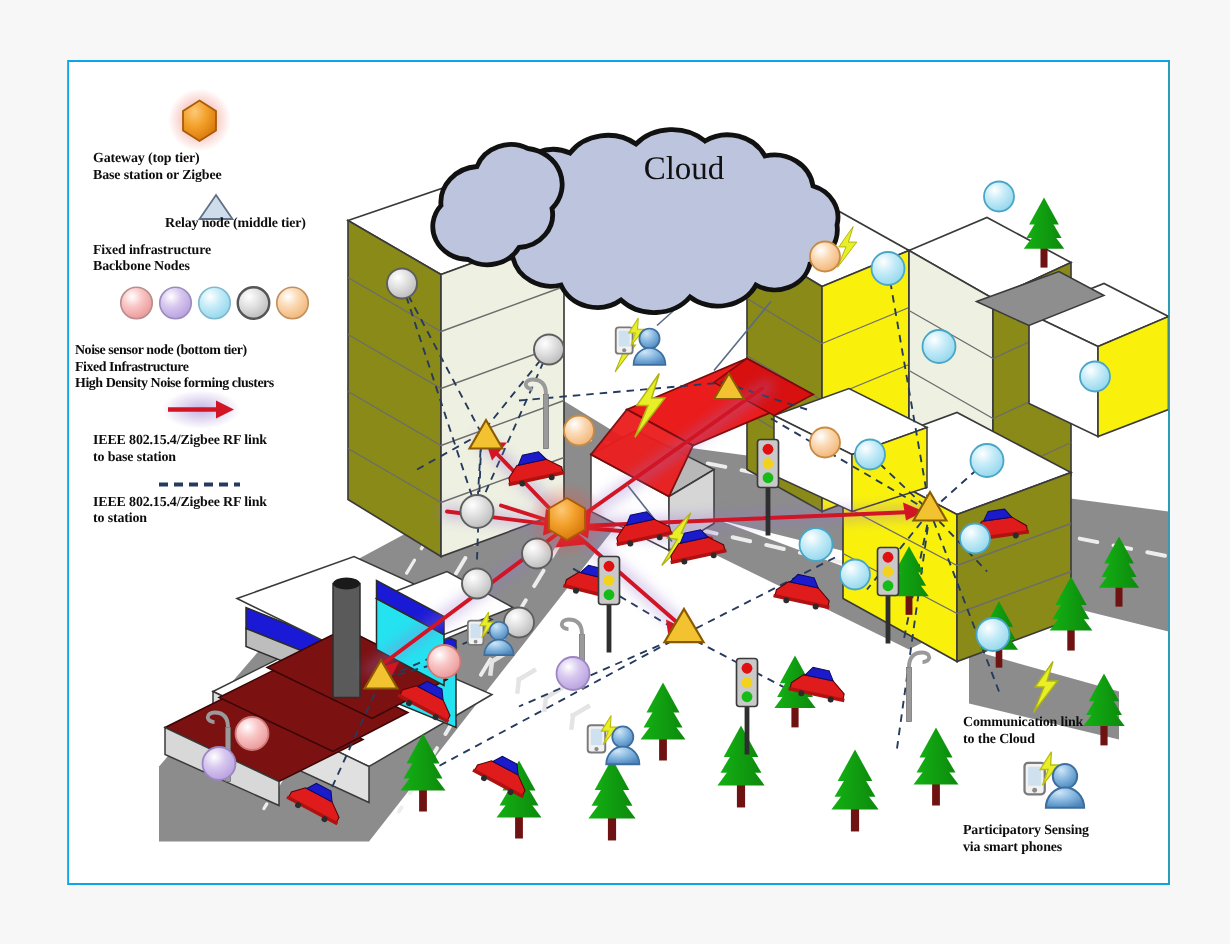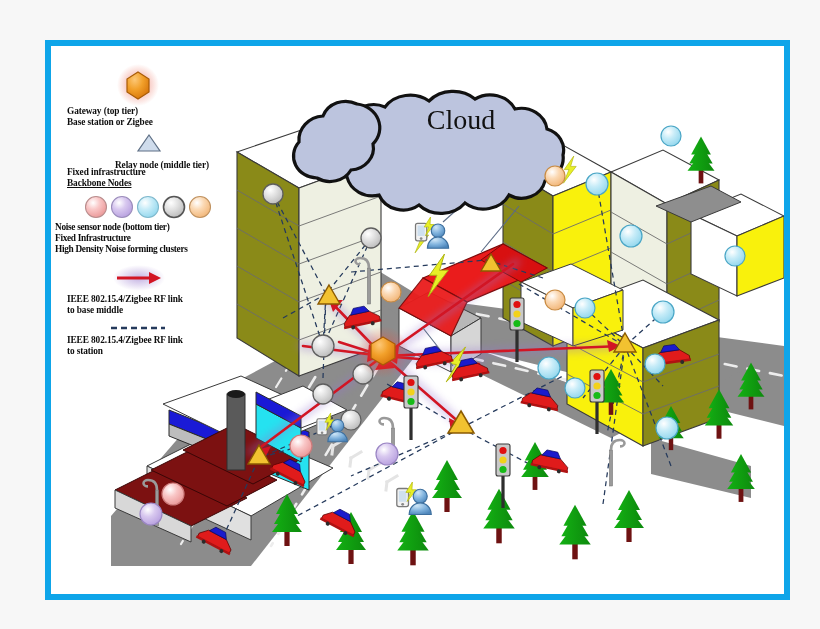--- a/index.html
+++ b/index.html
@@ -1,23 +1,23 @@
 <!DOCTYPE html>
 <html><head>
 <meta charset="utf-8">
 <style>
   html,body{margin:0;padding:0;background:#f7f7f7;}
   body{width:820px;height:629px;overflow:hidden;font-family:"Liberation Serif",serif;}
   #root{position:relative;width:820px;height:629px;background:#f7f7f7;}
   #canvas{position:absolute;left:45px;top:40px;width:733px;height:548px;background:#0f766e;
-          border:6px solid #0ea5e9;overflow:hidden;}
+          border:1px solid #0ea5e9;overflow:hidden;}
   .abs{position:absolute;}
   .lbl{position:absolute;font-family:"Liberation Serif",serif;font-weight:bold;color:#0d0d0d;
        font-size:9.3px;line-height:11.4px;letter-spacing:-0.1px;white-space:nowrap;}
-  .lbl.wide{letter-spacing:-0.3px;}
+  .lbl.wide{letter-spacing:-0.3px;margin-top:12px;}
   #svg{position:absolute;left:0;top:0;}
 </style>
 </head>
 <body>
 
 <div id="root">
   <div id="canvas">
 
     <svg id="svg" width="733" height="548" viewBox="0 0 733 548">
       <defs>
@@ -530,48 +530,63 @@
       <svg class="abs" style="left:60px;top:16px;" width="54" height="46">
         <circle cx="27" cy="23" r="21" fill="url(#gw-glow)"></circle>
         <polygon points="27,10 38,17 38,30 27,37 16,30 16,17" fill="url(#gw-hex)" stroke="#a85c07" stroke-width="1.2"></polygon>
       </svg>
       <div class="lbl" style="left:16px;top:60px;">Gateway (top tier)</div>
       <div class="lbl" style="left:16px;top:71px;">Base station or Zigbee</div>
 
       <svg class="abs" style="left:84px;top:86px;" width="28" height="22">
         <polygon points="14,3 25,19 3,19" fill="#cfdcec" stroke="#5e6f85" stroke-width="1.2"></polygon>
       </svg>
-      <div class="lbl" style="left:16px;top:114px;padding-left:48px;">Relay node (middle tier)</div>
+      <div class="lbl" style="left:16px;top:103px;padding-left:48px;">Relay node (middle tier)</div>
       <div class="lbl" style="left:16px;top:121px;">Fixed infrastructure</div>
-      <div class="lbl" style="left:16px;top:132px;text-decoration:underline;">Backbone Nodes</div>
+      <div class="lbl" style="left:16px;top:132px;">Backbone Nodes</div>
 
       <svg class="abs" style="left:32px;top:148px;" width="130" height="26">
         <circle cx="13" cy="13" r="10.5" fill="url(#nd-pink)" stroke="#b98d8d" stroke-width="1.1"></circle>
         <circle cx="39" cy="13" r="10.5" fill="url(#nd-lav)" stroke="#9b8dbb" stroke-width="1.1"></circle>
         <circle cx="65" cy="13" r="10.5" fill="url(#nd-cyan)" stroke="#7fb9cd" stroke-width="1.1"></circle>
         <circle cx="91" cy="13" r="10.5" fill="url(#nd-gray)" stroke="#555555" stroke-width="1.6"></circle>
         <circle cx="117" cy="13" r="10.5" fill="url(#nd-peach)" stroke="#c09260" stroke-width="1.1"></circle>
       </svg>
       <div class="lbl wide" style="left:4px;top:176px;">Noise sensor node (bottom tier)</div>
       <div class="lbl wide" style="left:4px;top:187px;">Fixed Infrastructure</div>
       <div class="lbl wide" style="left:4px;top:198px;">High Density Noise forming clusters</div>
 
       <svg class="abs" style="left:56px;top:218px;" width="64" height="28">
         <ellipse cx="32" cy="14" rx="26" ry="13" fill="url(#arrow-glow)"></ellipse>
         <line x1="10" y1="14" x2="46" y2="14" stroke="#d21524" stroke-width="3"></line>
         <polygon points="54,14 42,8 42,20" fill="#d21524"></polygon>
       </svg>
       <div class="lbl" style="left:16px;top:248px;">IEEE 802.15.4/Zigbee RF link</div>
-      <div class="lbl" style="left:16px;top:259px;">to base middle</div>
+      <div class="lbl" style="left:16px;top:259px;">to base station</div>
 
       <svg class="abs" style="left:56px;top:276px;" width="64" height="12">
         <line x1="4" y1="6" x2="58" y2="6" stroke="#253a5c" stroke-width="2.6" stroke-dasharray="6 4"></line>
       </svg>
       <div class="lbl" style="left:16px;top:289px;">IEEE 802.15.4/Zigbee RF link</div>
       <div class="lbl" style="left:16px;top:300px;">to station</div>
     </div>
 
     <div class="abs" style="left:300px;top:58px;width:220px;text-align:center;
-                font-family:'Liberation Serif',serif;font-size:28px;color:#111;">Cloud</div>
-
+                font-family:'Liberation Serif',serif;font-size:22px;color:#111;">Cloud</div>
+
+    <div class="abs" style="left:596px;top:398px;width:140px;height:150px;">
+      <svg class="abs" style="left:42px;top:0px;" width="30" height="38">
+        <polygon points="18,2 6,19 12,19 5,36 21,15 14,15" fill="#e8ef27" stroke="#aeb410" stroke-width="0.9"></polygon>
+      </svg>
+      <div class="lbl" style="left:0px;top:38px;">Communication link</div>
+      <div class="lbl" style="left:0px;top:49px;">to  the Cloud</div>
+
+      <svg class="abs" style="left:36px;top:62px;" width="56" height="46">
+        <g transform="translate(26,30) scale(1.5)">
+            <use href="#sym-person"></use>
+          </g>
+      </svg>
+      <div class="lbl" style="left:0px;top:110px;">Participatory Sensing</div>
+      <div class="lbl" style="left:0px;top:121px;">via smart phones</div>
+    </div>
 
   </div>
 </div>
 
 </body></html>

